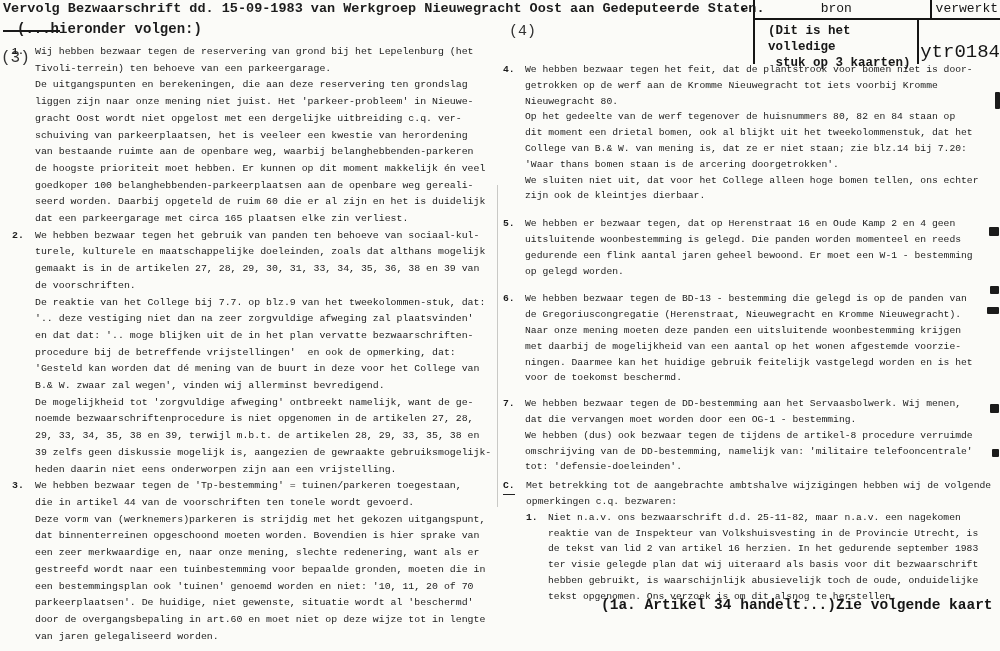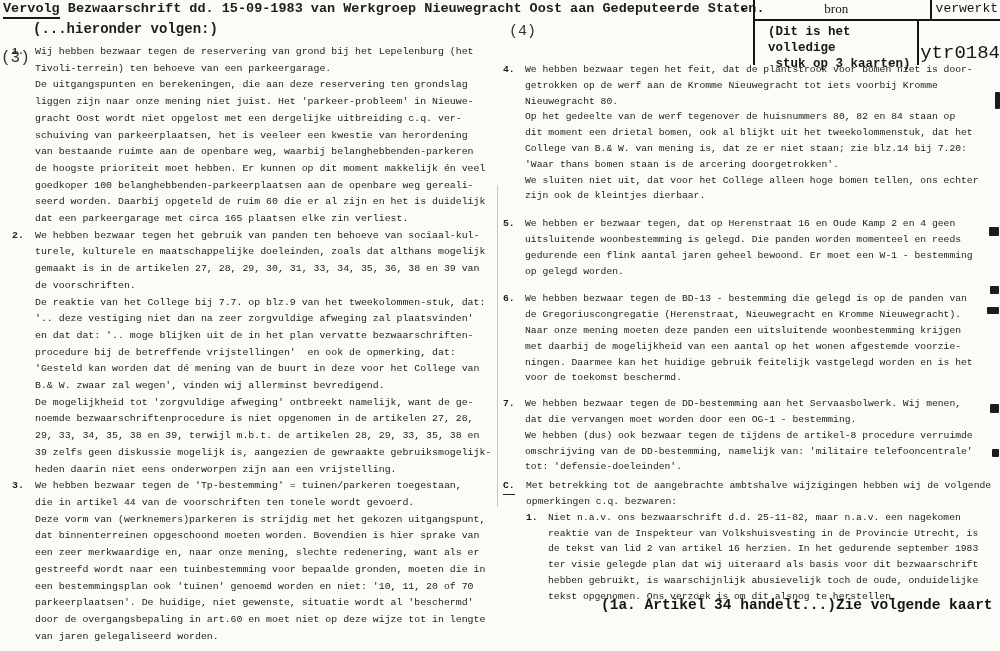--- a/index.html
+++ b/index.html
@@ -4,30 +4,30 @@
 <style>
   html,body { margin:0; padding:0; background:#e8e8e8; }
   .page {
     position:relative; width:1000px; height:651px; margin:0 auto;
     background:#fbfbf8; overflow:hidden;
     font-family:"Liberation Mono","DejaVu Sans Mono",monospace;
     color:#222;
   }
   
   .title { position:absolute; left:3px; top:1px; font-size:13.5px; font-weight:bold; white-space:nowrap; color:#1c1c1c; }
-  .title .u { border-bottom:2px solid #1a1a1a; padding-bottom:1px; }
-  .subtitle { position:absolute; left:17px; top:21px; font-size:14px; font-weight:bold; color:#1c1c1c;margin-left:16px; }
+  .title .u { border-bottom:2px solid #1a1a1a; padding-bottom:14px; }
+  .subtitle { position:absolute; left:17px; top:21px; font-size:14px; font-weight:bold; color:#1c1c1c; }
 
   
   .meta-table { position:absolute; left:753px; top:0; width:247px; color:#161616; }
   .mt-row { display:flex; }
   .mt-head { border-bottom:2px solid #151515; }
   .mt-c1 { width:180px; box-sizing:border-box; border-left:2px solid #151515; }
   .mt-c2 { flex:1; box-sizing:border-box; border-left:2px solid #151515; }
-  .mt-head .mt-c1 { text-align:center; font-size:13px; padding:1px 12px 2px 0;font-family:Liberation Serif, serif; }
+  .mt-head .mt-c1 { text-align:center; font-size:13px; padding:1px 12px 2px 0; }
   .mt-head .mt-c2 { font-size:13px; padding:1px 2px 2px 4px; }
   .mt-body { height:44px; }
   .mt-body .mt-c1 { font-weight:bold; font-size:12.5px; line-height:16px; padding:3px 0 0 13px; white-space:pre-wrap; }
   .mt-body .mt-c2 { font-size:19px; display:flex; align-items:flex-end; padding:0 0 1px 1px; }
   .bullet { position:absolute; left:740px; top:4px; font-size:11px; color:#111; }
 
   
   .note-3 { position:absolute; left:1px; top:49px; font-size:16px; color:#333; }
   .note-4 { position:absolute; left:509px; top:23px; font-size:15px; color:#333; }
 

